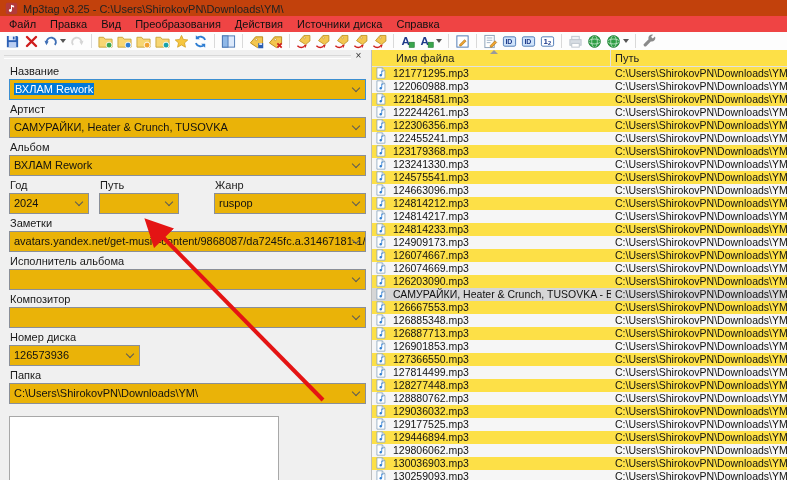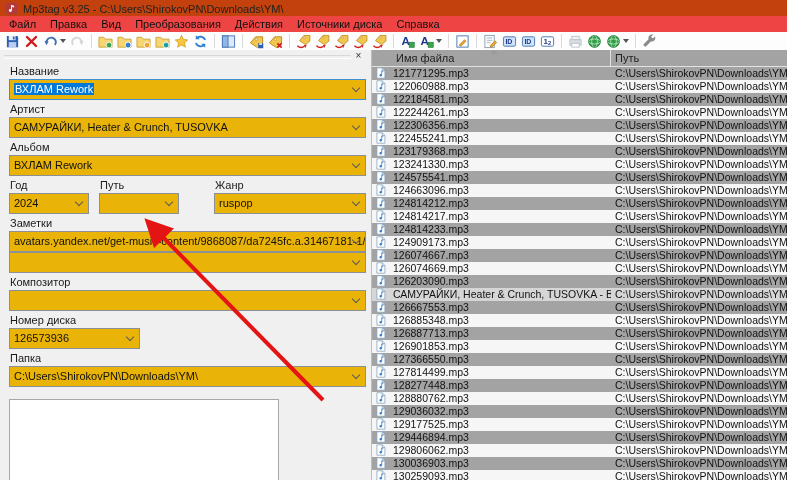--- a/index.html
+++ b/index.html
@@ -37,21 +37,21 @@
     border-right:1.4px solid #5a5a5a;border-bottom:1.4px solid #5a5a5a;transform:rotate(45deg);}
   .combo.focused{border-color:#3d8fd1;}
   .sel-text{background:#0078d7;color:#fff;padding:0 1px;}
   .field-row3{display:flex;gap:10px;}
   .field-row3 .col-year,.field-row3 .col-track{width:80px;flex:0 0 auto;}
   .field-row3 .col-genre{flex:1;margin-left:25px;}
   .combo.narrow{width:107px;}
   .albumart{position:relative;margin:12px 87px 0 0;height:210px;background:#fff;border:1px solid #a8a8a8;overflow:hidden;}
 
   
-  .file-list{position:absolute;left:372px;top:0;right:0;bottom:0;background:#a3a3a3;overflow:hidden;}
+  .file-list{position:absolute;left:372px;top:0;right:0;bottom:0;background:#fde047;overflow:hidden;}
   .fl-header{position:relative;height:16px;border-bottom:1px solid #e2e2e2;display:flex;color:#222;}
   .fl-h1{width:239px;flex:0 0 auto;padding:2px 0 0 24px;border-right:1px solid #e2e2e2;box-sizing:border-box;}
   .fl-h2{flex:1;padding:2px 0 0 4px;}
   .sort-asc{position:absolute;left:118px;top:0;width:0;height:0;border-left:4px solid transparent;border-right:4px solid transparent;border-bottom:4px solid #9a9a9a;}
   .frow{display:flex;align-items:flex-start;height:13px;line-height:13px;font-size:10.5px;cursor:default;}
   .frow.alt{background:#f6f6f6;}
   .frow.sel{background:#d6d6d6;}
   .fic{width:17px;flex:0 0 auto;padding-left:4px;display:flex;align-items:center;}
   .fic svg{width:10px;height:12px;display:block;}
   .fname{width:218px;flex:0 0 auto;white-space:nowrap;overflow:hidden;}
@@ -350,20 +350,21 @@
               <span>ruspop</span>
             </div>
           </div>
         </div>
 
         <div class="flabel">Заметки</div>
         <div class="combo">
           <span>avatars.yandex.net/get-music-content/9868087/da7245fc.a.31467181-1/%%</span>
         </div>
 
+        <div class="flabel">Исполнитель альбома</div>
         <div class="combo">
           <span></span>
         </div>
 
         <div class="flabel">Композитор</div>
         <div class="combo">
           <span></span>
         </div>
 
         <div class="flabel">Номер диска</div>

